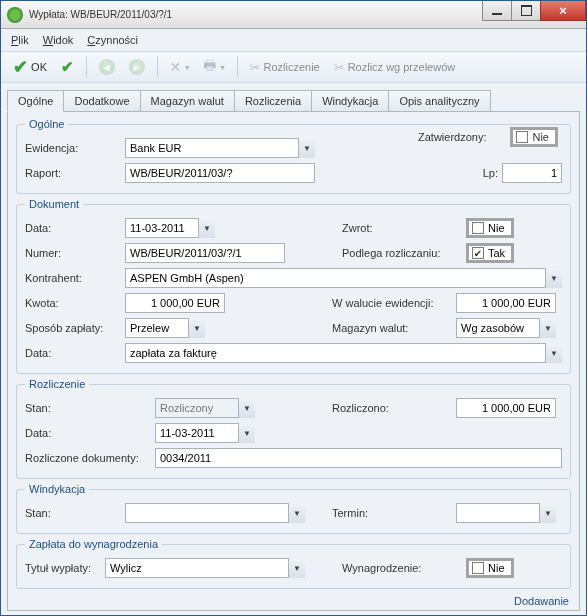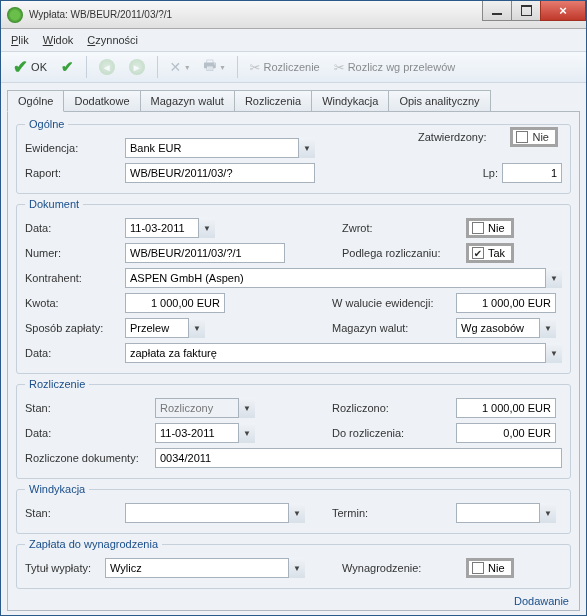--- a/index.html
+++ b/index.html
@@ -249,24 +249,20 @@
         </div>
       </div>
       <div class="row">
         <div class="lbl" style="width:130px">Data:</div>
         <div class="cell">
             <div class="selwrap">
               <input type="text" class="w100" value="11-03-2011" style="">
               <span class="arrow">▼</span>
             </div>
           </div>
-        <div class="rcol" style="width:230px">
-          <span class="rlbl" style="width:120px">Do rozliczenia:</span>
-          <input type="text" class="num w100" value="0,00 EUR" style="">
-        </div>
       </div>
       <div class="row">
         <div class="lbl" style="width:130px">Rozliczone dokumenty:</div>
         <div class="cell">
             <input type="text" style="flex: 1 1 0%;" value="0034/2011">
           </div>
       </div>
     </fieldset>
 
     <fieldset>

